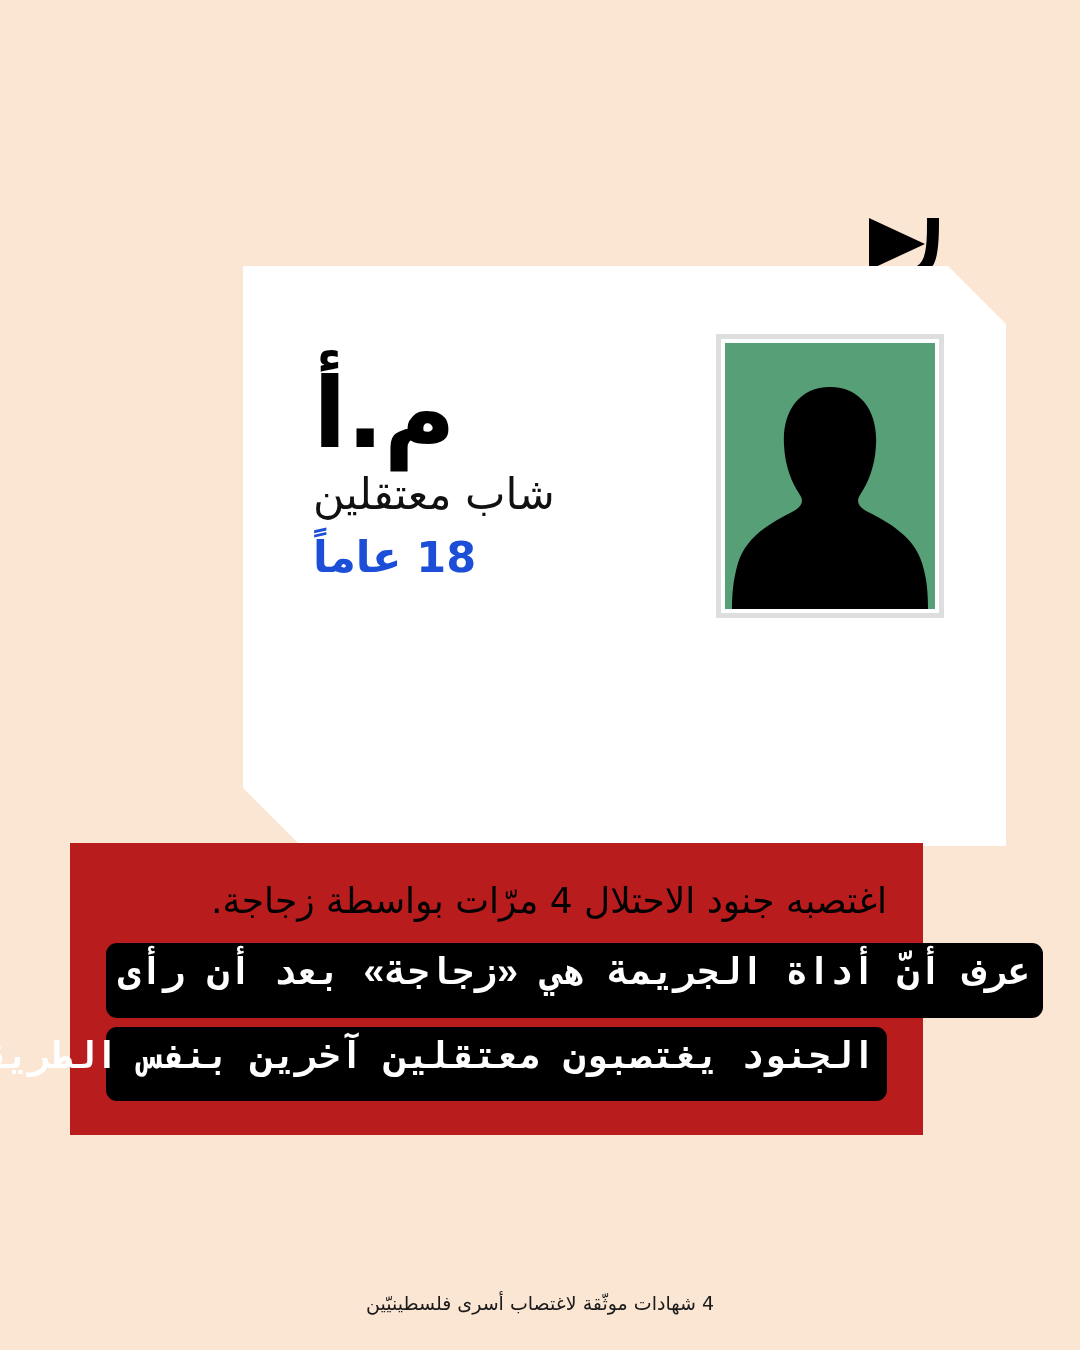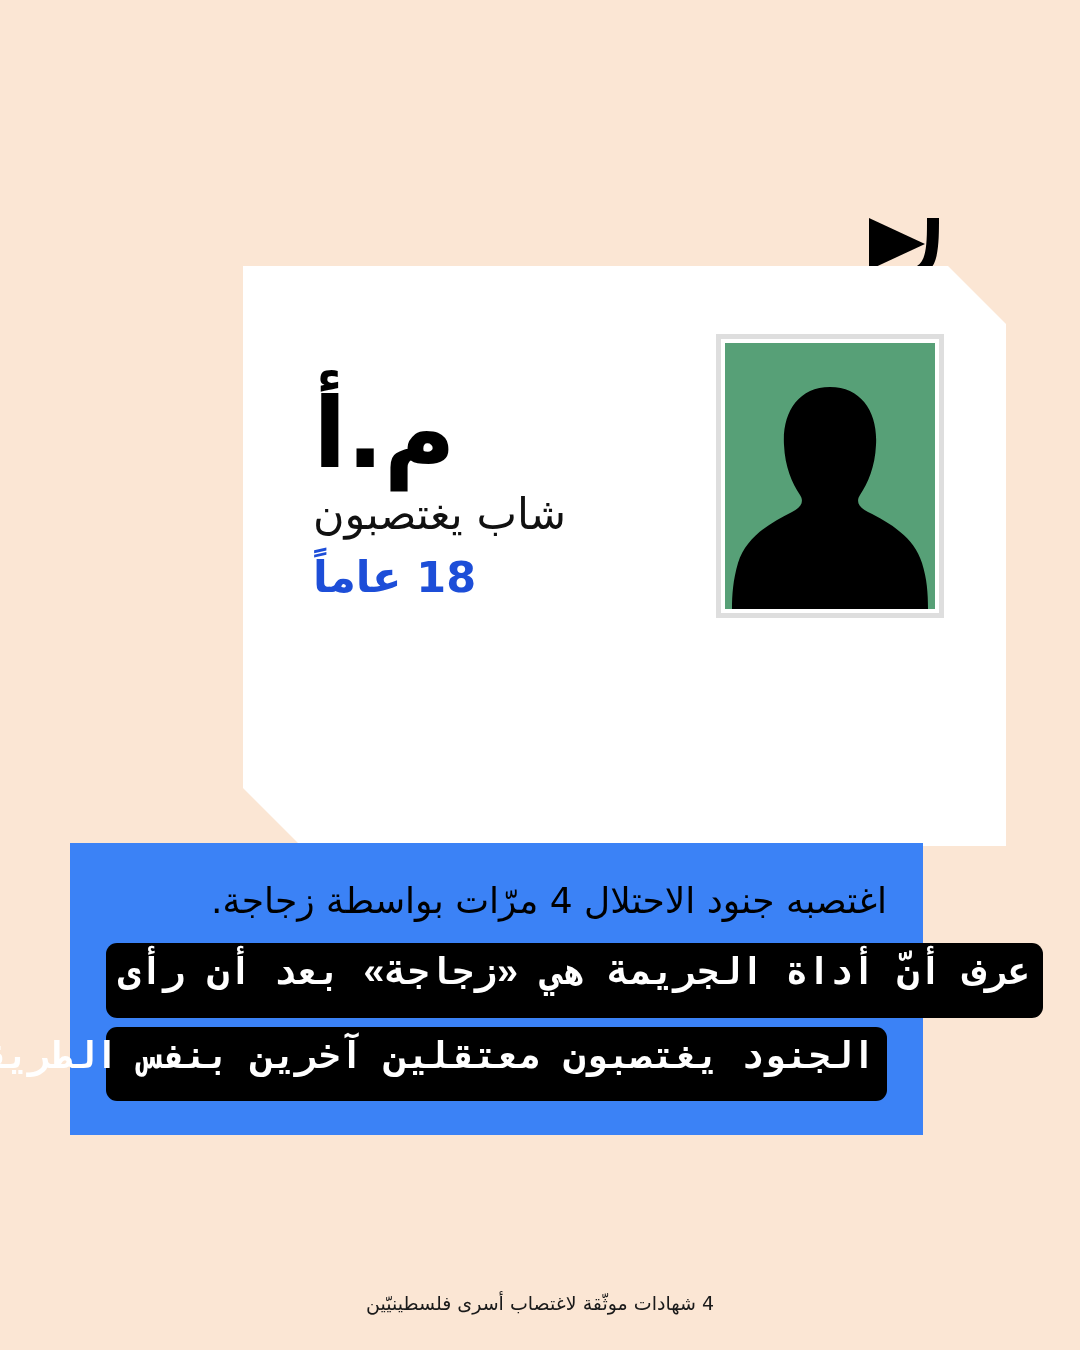--- a/index.html
+++ b/index.html
@@ -87,21 +87,20 @@
     padding-top: 30px;
     padding-left: 10px;
   }
   .initials {
     font-family: "DejaVu Sans", "Liberation Sans", sans-serif;
     font-size: 98px;
     font-weight: bold;
     line-height: 1.0;
     color: #000;
     letter-spacing: -2px;
-    margin-top: 20px;
   }
   .subtitle {
     font-family: "DejaVu Sans", "Liberation Sans", sans-serif;
     font-size: 43px;
     color: #111;
     line-height: 1.25;
     margin-top: 6px;
     font-weight: 400;
   }
   .age {
@@ -124,21 +123,21 @@
     box-sizing: border-box;
   }
 
   
   .green-block {
     position: absolute;
     top: 843px;
     right: 157px;
     left: 70px;
     padding: 32px 36px 34px 36px;
-    background: #3b82f6;
+    background: #b91c1c;
     box-sizing: border-box;
     text-align: right;
   }
   .green-lead {
     font-family: "DejaVu Sans", "Liberation Sans", sans-serif;
     font-size: 36px;
     color: #000;
     line-height: 1.45;
     margin-bottom: 16px;
   }
@@ -195,21 +194,21 @@
     <div class="portrait">
       <div class="portrait-inner">
         <svg class="silhouette" viewBox="0 0 200 230" xmlns="http://www.w3.org/2000/svg">
           <path d="M100 8 C68 8, 52 34, 54 66 C55 88, 62 104, 70 116 C74 122, 72 128, 62 133 C40 144, 16 158, 8 184 C3 201, 2 216, 2 230 L198 230 C198 214, 197 200, 192 184 C184 158, 160 144, 138 133 C128 128, 126 122, 130 116 C138 104, 145 88, 146 66 C148 34, 132 8, 100 8 Z" fill="#000"></path>
         </svg>
       </div>
     </div>
 
     <div class="identity">
       <div class="initials">م.أ</div>
-      <div class="subtitle">شاب يغتصبون</div>
+      <div class="subtitle">شاب معتقلين</div>
       <div class="age">18 عاماً</div>
     </div>
 
   </div>
 
 
 </div>
 
 <div class="green-block">
   <div class="green-lead">اغتصبه جنود الاحتلال 4 مرّات بواسطة زجاجة.</div>

